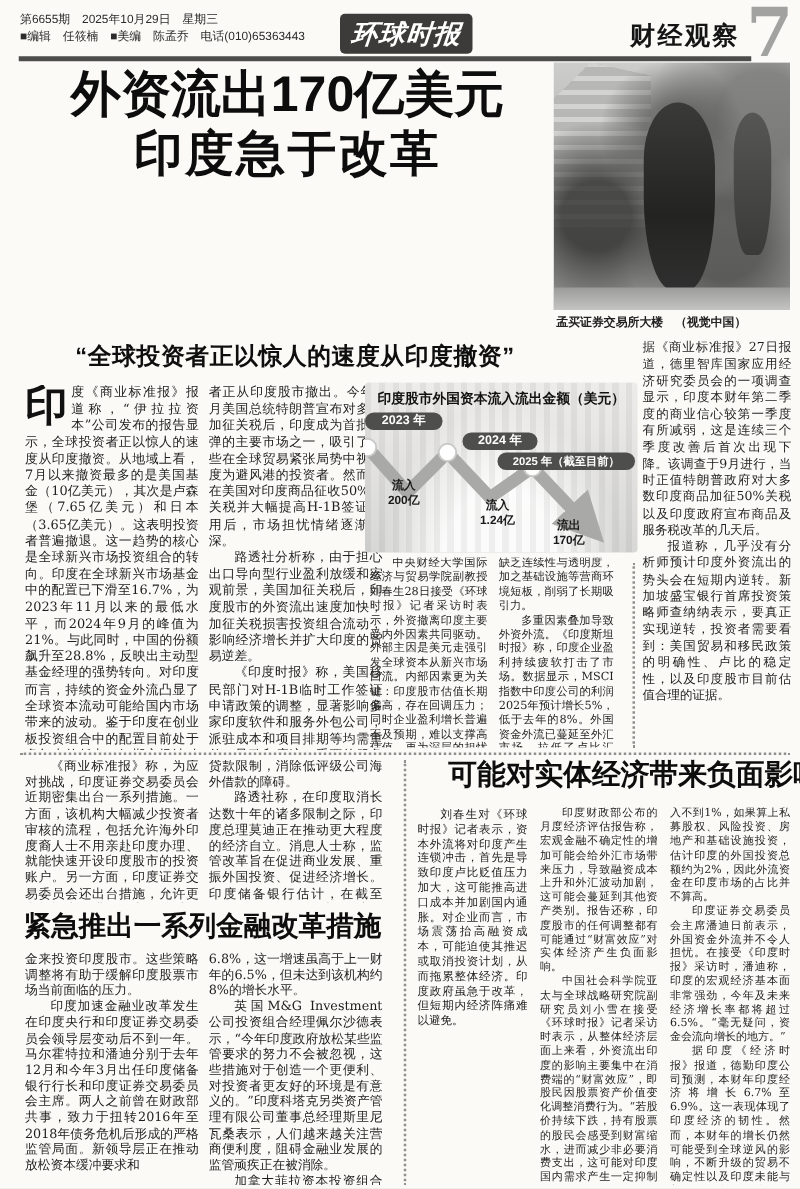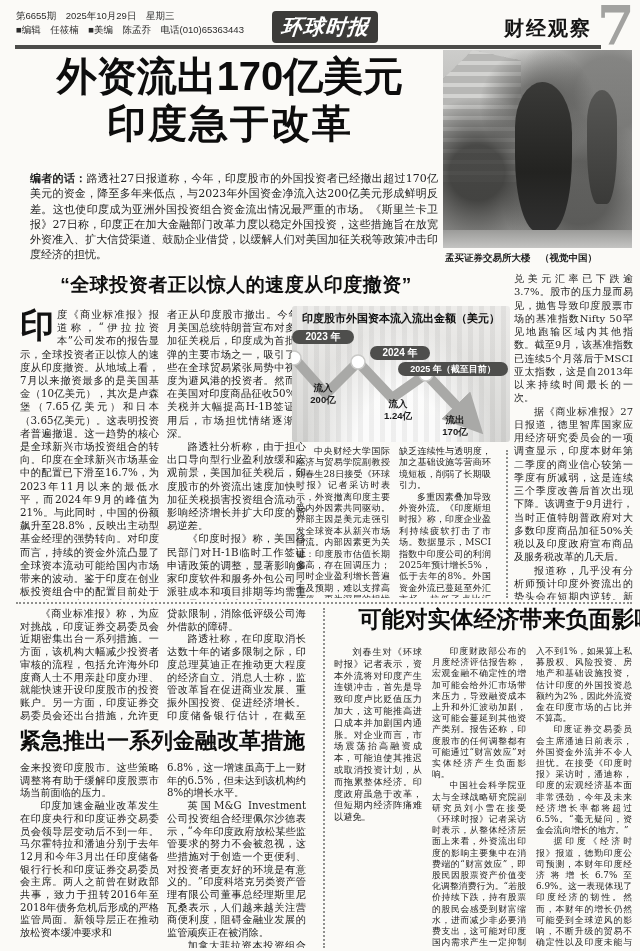--- a/index.html
+++ b/index.html
@@ -97,23 +97,20 @@
     <div class="ph-ground"></div>
   </div>
   <div class="abs caption">
     <span>孟买证券交易所大楼</span>　<span>（视觉中国）</span>
   </div>
 
   <div class="abs headline">
     <div class="l1">外资流出170亿美元</div>
     <div class="l2">印度急于改革</div>
   </div>
-  <div class="abs ednote">
-    <b>编者的话：</b><span>路透社27日报道称，今年，印度股市的外国投资者已经撤出超过170亿美元的资金，降至多年来低点，与2023年外国资金净流入达200亿美元形成鲜明反差。这也使印度成为亚洲外国投资组合资金流出情况最严重的市场。《斯里兰卡卫报》27日称，印度正在加大金融部门改革力度以稳定外国投资，这些措施旨在放宽外资准入、扩大信贷渠道、鼓励企业借贷，以缓解人们对美国加征关税等政策冲击印度经济的担忧。</span>
-  </div>
 
   <div class="abs quote-head">“全球投资者正以惊人的速度从印度撤资”</div>
 
   <div class="col c-main" style="left:20px;top:308px;width:139px;height:292px;">
     <p class="para" style="text-indent:0;"><span class="dropcap">印</span><span>度《商业标准报》报道称，“伊拉拉资本”公司发布的报告显示，全球投资者正以惊人的速度从印度撤资。从地域上看，7月以来撤资最多的是美国基金（10亿美元），其次是卢森堡（7.65亿美元）和日本（3.65亿美元）。这表明投资者普遍撤退。这一趋势的核心是全球新兴市场投资组合的转向。印度在全球新兴市场基金中的配置已下滑至16.7%，为2023年11月以来的最低水平，而2024年9月的峰值为21%。与此同时，中国的份额飙升至28.8%，反映出主动型基金经理的强势转向。对印度而言，持续的资金外流凸显了全球资本流动可能给国内市场带来的波动。鉴于印度在创业板投资组合中的配置目前处于多年来的低点，短期市场波动可能会加剧。</span></p>
 
   </div>
   <div class="col c-main nofirst" style="left:167px;top:308px;width:139px;height:292px;">
       <p class="para">者正从印度股市撤出。今年4月美国总统特朗普宣布对多国加征关税后，印度成为首批反弹的主要市场之一，吸引了那些在全球贸易紧张局势中视印度为避风港的投资者。然而，在美国对印度商品征收50%的关税并大幅提高H-1B签证费用后，市场担忧情绪逐渐加深。</p>
       <p class="para">路透社分析称，由于担心出口导向型行业盈利放缓和宏观前景，美国加征关税后，印度股市的外资流出速度加快，加征关税损害投资组合流动，影响经济增长并扩大印度的贸易逆差。</p>
@@ -147,21 +144,20 @@
 
   <div class="col c-narrow" style="left:296px;top:446px;width:94px;height:152px;">
       <p class="para">中央财经大学国际经济与贸易学院副教授刘春生28日接受《环球时报》记者采访时表示，外资撤离印度主要受内外因素共同驱动。外部主因是美元走强引发全球资本从新兴市场回流。内部因素更为关键：印度股市估值长期偏高，存在回调压力；同时企业盈利增长普遍不及预期，难以支撑高估值。更为深层的担忧在于印度的政策环境，其对外资的监管</p>
     </div>
   <div class="col c-narrow nofirst" style="left:399px;top:446px;width:92px;height:152px;">
       <p class="para">缺乏连续性与透明度，加之基础设施等营商环境短板，削弱了长期吸引力。</p>
       <p class="para">多重因素叠加导致外资外流。《印度斯坦时报》称，印度企业盈利持续疲软打击了市场。数据显示，MSCI指数中印度公司的利润2025年预计增长5%，低于去年的8%。外国资金外流已蔓延至外汇市场，拉低了卢比汇率，侵蚀了当地资产的吸引力。2025年以来，卢比</p>
     </div>
   <div class="abs dot-v" style="left:506px;top:450px;height:148px;"></div>
   <div class="col c-right nofirst" style="left:514px;top:272px;width:119px;height:328px;">
-      <p class="para">兑美元汇率已下跌逾3.7%。股市的压力显而易见，抛售导致印度股票市场的基准指数Nifty 50罕见地跑输区域内其他指数。截至9月，该基准指数已连续5个月落后于MSCI亚太指数，这是自2013年以来持续时间最长的一次。</p>
       <p class="para">据《商业标准报》27日报道，德里智库国家应用经济研究委员会的一项调查显示，印度本财年第二季度的商业信心较第一季度有所减弱，这是连续三个季度改善后首次出现下降。该调查于9月进行，当时正值特朗普政府对大多数印度商品加征50%关税以及印度政府宣布商品及服务税改革的几天后。</p>
       <p class="para">报道称，几乎没有分析师预计印度外资流出的势头会在短期内逆转。新加坡盛宝银行首席投资策略师查纳纳表示，要真正实现逆转，投资者需要看到：美国贸易和移民政策的明确性、卢比的稳定性，以及印度股市目前估值合理的证据。</p>
     </div>
 
   <div class="abs dot-h" style="left:16px;top:602px;width:616px;"></div>
   <div class="abs dot-v" style="left:323px;top:608px;height:340px;"></div>
 
   <div class="col c-b2" style="left:20px;top:608px;width:139px;height:114px;">
       <p class="para">《商业标准报》称，为应对挑战，印度证券交易委员会近期密集出台一系列措施。一方面，该机构大幅减少投资者审核的流程，包括允许海外印度裔人士不用亲赴印度办理、就能快速开设印度股市的投资账户。另一方面，印度证券交易委员会还出台措施，允许更多投资者在满足一定条件时，通过银行信贷获取资</p>
     </div>

